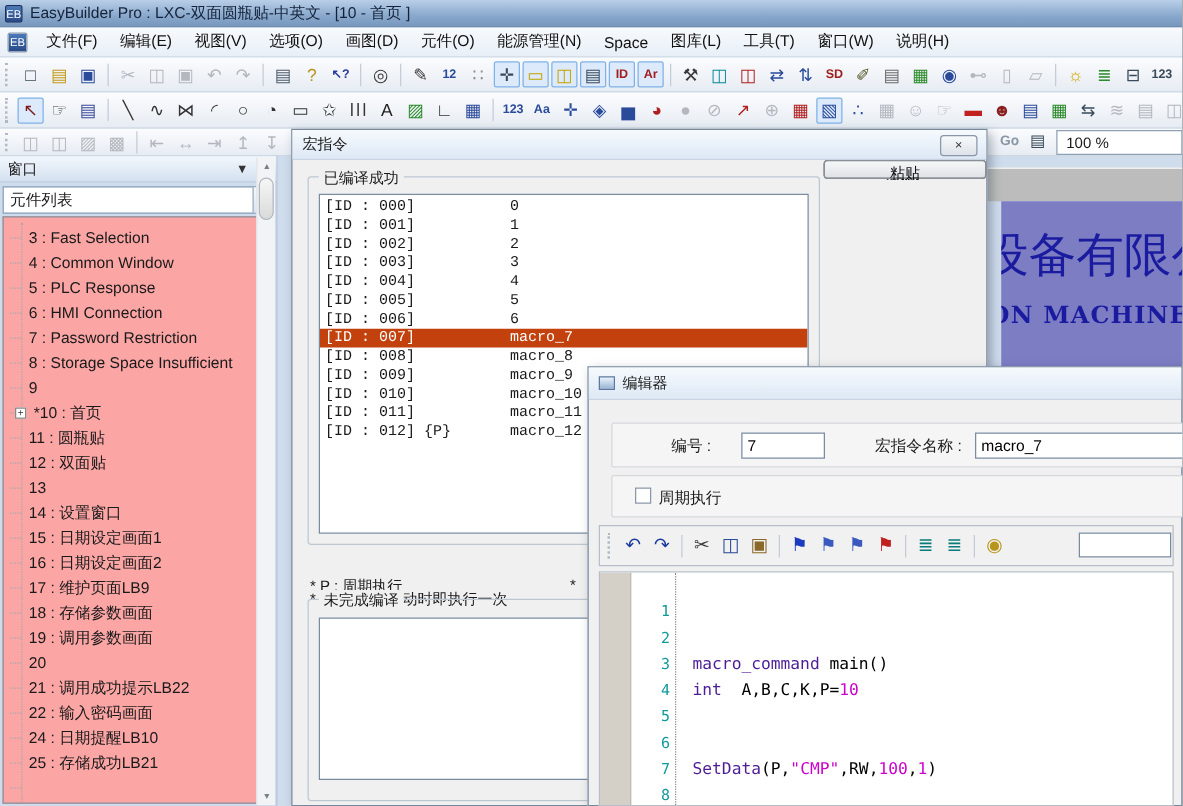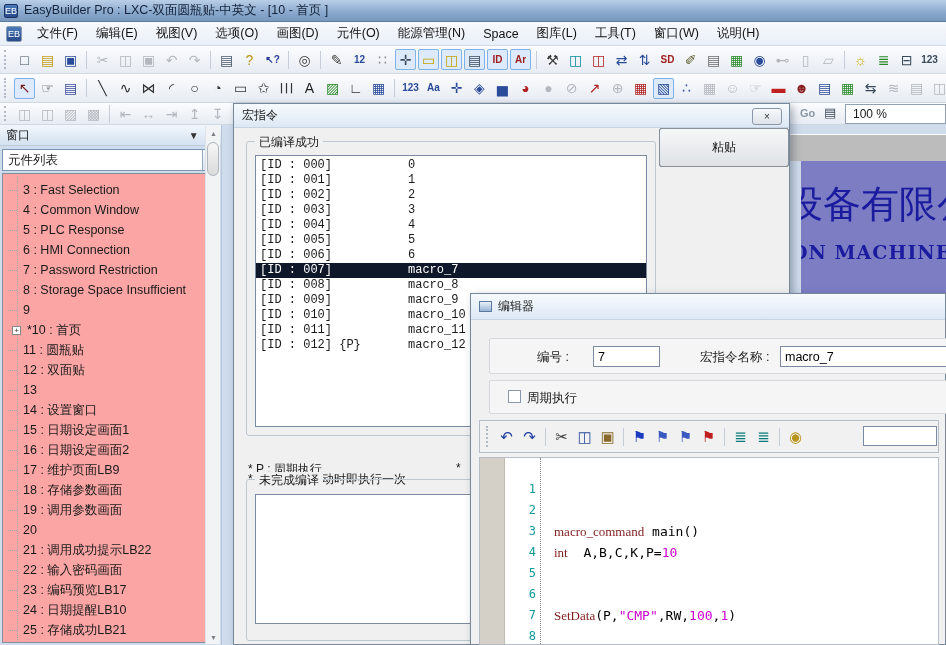--- a/index.html
+++ b/index.html
@@ -84,24 +84,24 @@
   .win-ico{width:13px;height:11px;background:linear-gradient(#eaf2fb,#9ab4d4);border:1px solid #5a7aa0;margin-right:6px;}
 
   .grpbox{position:absolute;border:1px solid #bcc7d2;border-radius:3px;}
   .grp-lbl{position:absolute;top:-8px;left:8px;background:#f0f0f0;padding:0 4px;font-size:12px;color:#1a1a1a;}
   .g-compiled{left:12px;top:37px;width:410px;height:295px;}
   .g-pending{left:12px;top:375px;width:410px;height:162px;text-align:right;}
   .mlist{position:absolute;left:8px;top:13px;width:392px;height:272px;background:#fff;border:1px solid #7a8aa0;
     overflow:hidden;font-family:"Liberation Mono",monospace;font-size:12px;padding-top:2px;}
   .mrow{display:flex;height:15px;line-height:15px;padding-left:4px;white-space:pre;align-items:flex-end;}
   .mrow .mid{width:148px;flex:none;}
-  .mrow.selected{background:#0f172a;color:#fff;}
+  .mrow.selected{background:#c2410c;color:#fff;}
   .plist{position:absolute;left:8px;top:14px;width:392px;height:130px;background:#fff;border:1px solid #7a8aa0;}
   .note{position:absolute;font-size:12px;color:#1a1a1a;}
-  .dlg-btn{position:absolute;left:425px;width:130px;height:39px;background:linear-gradient(#f6f7f8,#dfe2e6);
+  .dlg-btn{position:absolute;left:425px;width:130px;height:15px;background:linear-gradient(#f6f7f8,#dfe2e6);
     border:1px solid #8a9097;border-radius:3px;font-size:12px;font-family:"Liberation Sans",sans-serif;color:#111;}
 
   
   .fld-panel{position:absolute;left:18px;width:470px;border:1px solid #d5d8dc;background:#f5f5f5;border-radius:2px;}
   .fp1{top:44px;height:36px;} .fp2{top:86px;height:34px;}
   .fld-lbl{position:absolute;top:10px;font-size:12.5px;}
   .fld-in{position:absolute;top:7px;height:21px;background:#fff;border:1px solid #7a8aa0;font-size:12.5px;
     font-family:"Liberation Sans",sans-serif;padding:0 4px;}
   .chk{position:absolute;left:18px;top:9px;width:13px;height:13px;background:#fff;border:1px solid #8a97a8;}
   .chk-lbl{position:absolute;left:37px;top:9px;font-size:12.5px;}
@@ -110,21 +110,21 @@
   .etb .tbi{font-size:15px;}
   .search-in{width:74px;height:20px;background:#fff;border:1px solid #7a8aa0;margin-left:2px;}
 
   .code{position:absolute;left:8px;top:163px;width:460px;height:188px;background:#fff;border:1px solid #b6bfc9;
     overflow:hidden;font-family:"DejaVu Sans Mono",monospace;font-size:13px;}
   .code .margin1{position:absolute;left:0;top:0;bottom:0;width:25px;background:#d4d0c8;border-right:1px solid #c0bcb4;}
   .code .margin2{position:absolute;left:60px;top:0;bottom:0;border-left:1px dotted #8a8a8a;}
   .code-line{position:relative;height:21px;line-height:21px;white-space:pre;}
   .code-ln{position:absolute;left:26px;width:30px;text-align:right;color:#119a9a;font-size:12px;}
   .code-text{position:absolute;left:74px;}
-  .c-kw{color:#7f1d1d;font-family:Liberation Serif, serif;} .c-pl{color:#000;} .c-num{color:#cc00cc;}
+  .c-kw{color:#4c1d95;} .c-pl{color:#000;} .c-num{color:#cc00cc;}
 </style>
 </head>
 <body>
 
 <div class="app">
 
   <div class="titlebar">
     <div class="app-ico">EB</div>
     <span class="title-text">EasyBuilder Pro : LXC-双面圆瓶贴-中英文 - [10 - 首页 ]</span>
   </div>
@@ -548,24 +548,20 @@
         <div class="trow">
 
           <span class="tlabel">21 : 调用成功提示LB22</span>
         </div>
 
         <div class="trow">
 
           <span class="tlabel">22 : 输入密码画面</span>
         </div>
 
-        <div class="trow">
-
-          <span class="tlabel">23 : 编码预览LB17</span>
-        </div>
 
         <div class="trow">
 
           <span class="tlabel">24 : 日期提醒LB10</span>
         </div>
 
         <div class="trow">
 
           <span class="tlabel">25 : 存储成功LB21</span>
         </div>

